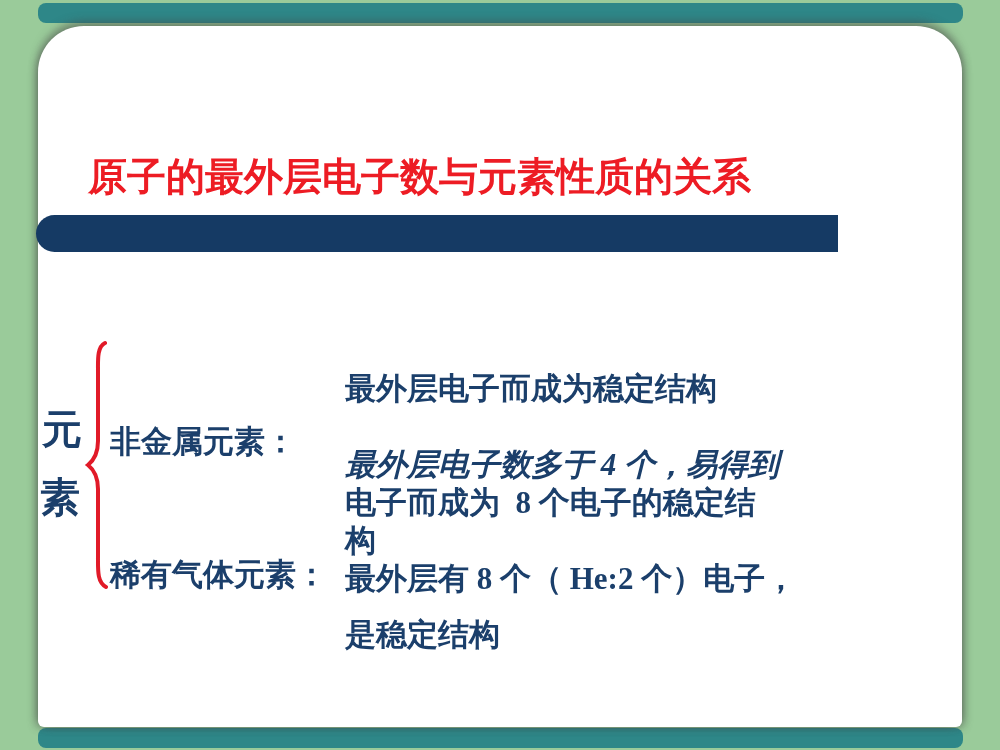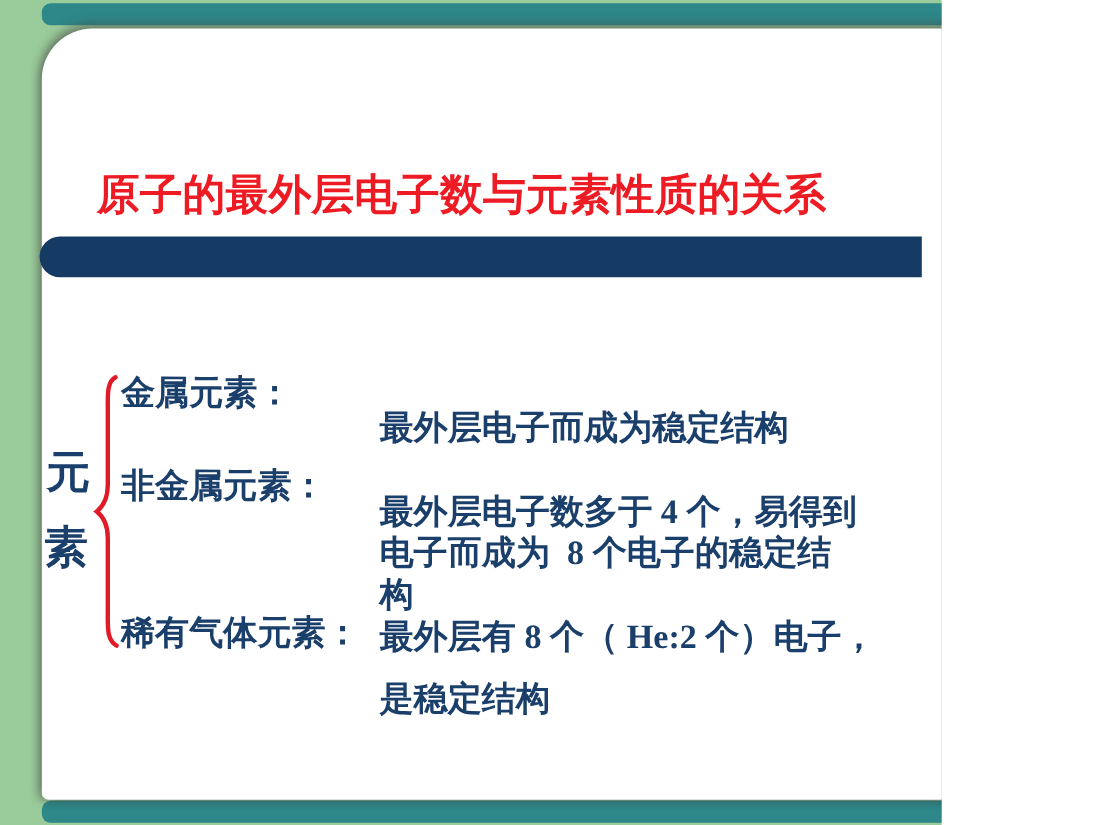--- a/index.html
+++ b/index.html
@@ -1,18 +1,18 @@
 <!DOCTYPE html>
 <html><head>
 <meta charset="utf-8">
 <style>
   html,body{margin:0;padding:0;}
   #canvas{
     position:relative;
-    width:856px;height:750px;
+    width:1000px;height:750px;
     background:#9acb9a;
     overflow:hidden;
     font-family:"Liberation Serif","DejaVu Serif",serif;
   }
   .accent-bar{
     position:absolute;
     left:38px;width:925px;height:20px;
     background:#2e8788;
     border-radius:8px;
   }
@@ -53,21 +53,21 @@
   .root-char{font-size:40px;}
   #root-char-1{left:42px;top:402px;}
   #root-char-2{left:40px;top:470px;}
   .branch-label{font-size:31px;}
   #label-metal{left:110px;top:336px;}
   #label-nonmetal{left:110px;top:421px;text-align:right;}
   #label-noblegas{left:110px;top:554px;}
   .desc-line{font-size:31px;}
   #desc-m1{left:345px;top:328px;}
   #desc-m2{left:345px;top:368px;font-family:Liberation Mono, monospace;}
-  #desc-n1{left:345px;top:444px;}
+  #desc-n1{left:345px;top:444px;font-style:italic;}
   #desc-n2{left:345px;top:482px;}
   #desc-n3{left:345px;top:520px;}
   #desc-g1{left:345px;top:558px;}
   #desc-g2{left:345px;top:614px;}
   #brace{
     position:absolute;
     left:84px;top:340px;
     width:28px;height:250px;
   }
 </style>
@@ -85,21 +85,20 @@
 
   <div id="divider-bar"></div>
 
   <div id="root-char-1" class="navy root-char">元</div>
   <div id="root-char-2" class="navy root-char">素</div>
 
   <svg id="brace" viewBox="0 0 28 250" aria-hidden="true">
     <path d="M21 3 C13 7, 14 20, 14 32 L14 101 C14 113, 9 121, 4 125 C9 129, 14 137, 14 149 L14 216 C14 230, 13 242, 22 247" fill="none" stroke="#e11a28" stroke-width="4" stroke-linecap="round"></path>
   </svg>
 
-  <div id="label-metal" class="navy branch-label">金属元素：</div>
   <div id="label-nonmetal" class="navy branch-label">非金属元素：</div>
   <div id="label-noblegas" class="navy branch-label">稀有气体元素：</div>
 
   <div id="desc-m2" class="navy desc-line">最外层电子而成为稳定结构</div>
 
   <div id="desc-n1" class="navy desc-line">最外层电子数多于 4 个，易得到</div>
   <div id="desc-n2" class="navy desc-line">电子而成为  8 个电子的稳定结</div>
   <div id="desc-n3" class="navy desc-line">构</div>
 
   <div id="desc-g1" class="navy desc-line">最外层有 8 个（ He:2 个）电子，</div>

